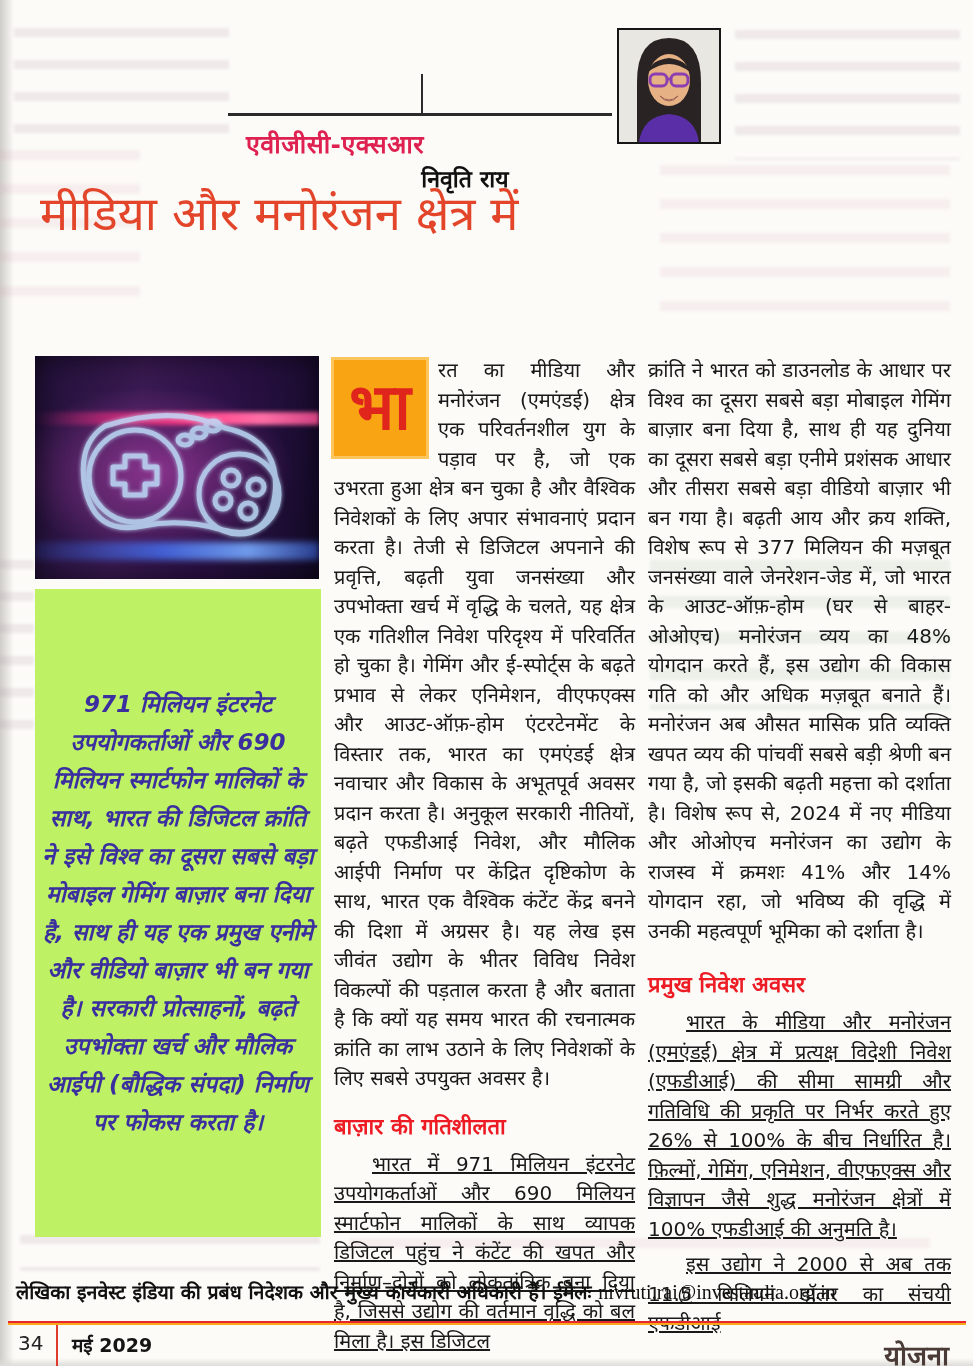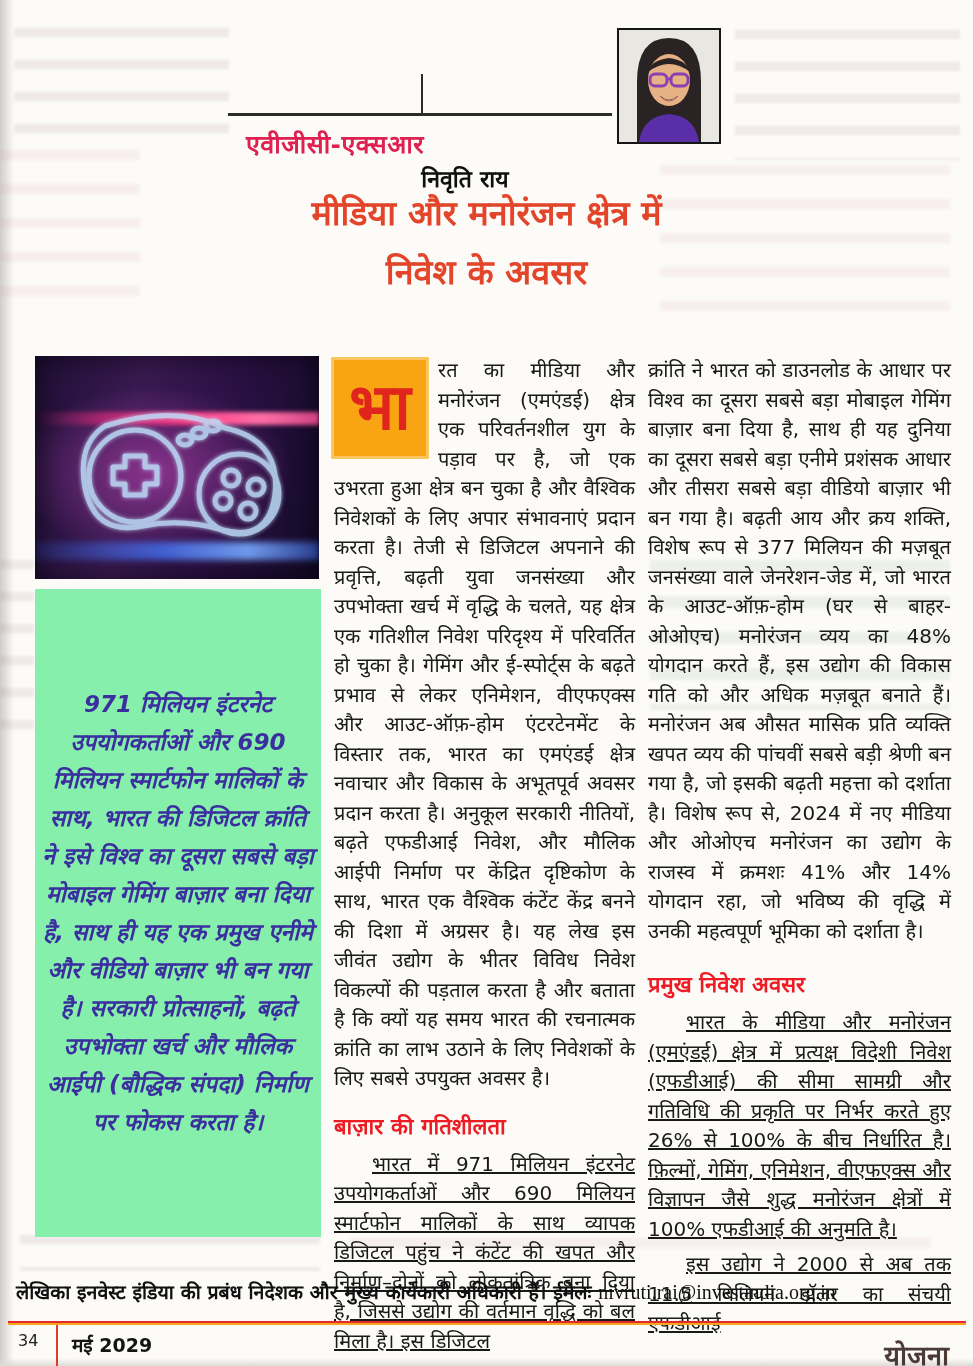--- a/index.html
+++ b/index.html
@@ -34,64 +34,64 @@
     font-weight:bold; color:#de2150; letter-spacing:0.5px;margin-top:44px; }
   .kicker-vline { position:absolute; left:421px; top:74px; width:2px; height:40px; background:#2b2b2b; }
   .kicker-hline { position:absolute; left:228px; top:113px; width:384px; height:3px; background:#2b2b2b; }
   .author-name { position:absolute; left:370px; top:121px; width:190px; text-align:center;
     font-size:23px; font-weight:bold; color:#101010;margin-top:41px; }
 
   .author-photo { position:absolute; left:617px; top:28px; width:100px; height:112px;
     border:2px solid #161616; background:#e9e7e1; overflow:hidden; }
 
   
-  .headline { position:absolute; left:40px; top:184px; width:893px; text-align:center;
-    color:#e2452a; font-weight:bold; font-size:34px; line-height:59px; }
+  .headline { position:absolute; left:40px; top:184px; width:893px; text-align:left;
+    color:#e2452a; font-weight:normal; font-size:47px; line-height:59px; }
 
   
   .cols { position:absolute; left:35px; top:356px; width:916px; display:flex; gap:13px; }
   .col-left  { width:286px; flex:0 0 286px; }
   .col-mid   { width:301px; flex:0 0 301px; }
   .col-right { width:303px; flex:0 0 303px; }
 
   .feature-image { position:relative; width:284px; height:223px; overflow:hidden;
     background:
       radial-gradient(ellipse 70% 55% at 42% 52%, rgba(164,60,160,0.75), rgba(60,20,90,0) 70%),
       linear-gradient(100deg, #211038 0%, #3a1a52 35%, #2c1146 62%, #140b29 100%);
     box-shadow:inset 0 0 30px rgba(0,0,0,0.6); }
   .streak-pink { position:absolute; left:0; top:56px; width:100%; height:13px; filter:blur(2px);
     background:linear-gradient(90deg, rgba(255,45,130,0) 0%, rgba(255,45,130,0.55) 25%,
       #ff3d86 55%, #ff6fa6 80%, rgba(255,80,150,0.8) 100%); }
   .streak-blue { position:absolute; left:0; top:186px; width:100%; height:18px; filter:blur(3px);
     background:linear-gradient(90deg, rgba(40,90,220,0.15), rgba(70,120,255,0.75) 45%,
       rgba(120,170,255,0.9) 75%, rgba(60,110,240,0.5) 100%); }
   .controller-svg { position:absolute; left:0; top:0; }
 
-  .quote-panel { margin-top:10px; width:100%; min-height:648px; background:#86efac;
+  .quote-panel { margin-top:10px; width:100%; min-height:648px; background:#bef264;
     display:flex; align-items:center; box-sizing:border-box; padding:16px 6px; }
   .pull-quote { width:100%; text-align:center; color:#3b2f9f; font-size:23px;
     line-height:38px; font-weight:bold; font-style:italic; }
 
   .bodytext { font-size:20px; line-height:29.5px; text-align:justify;
     color:#191919; margin:0 0 6px 0; }
   .indent { text-indent:38px;text-decoration:underline; }
   .dropcap { float:left; width:92px; height:96px; margin:4px 12px 2px 0;
     background:#f9a413; color:#e0251c; font-size:64px; font-weight:bold;
     display:flex; align-items:center; justify-content:center;
     box-shadow:0 0 0 3px #fcc55e; }
   .subhead { color:#ed1c24; font-size:22px; font-weight:bold; margin:16px 0 10px 0; }
   .col-right .subhead { margin-top:22px; }
 
   
   .author-note { position:absolute; left:16px; top:1278px; width:940px;
     font-size:19.5px; font-weight:bold; color:#101010; }
   .email { font-family:"Liberation Serif", serif; font-weight:normal; font-size:20px; }
   .footer-rule { position:absolute; left:8px; top:1321px; width:958px; height:4px;
     background:linear-gradient(to bottom, #e8262d 0 55%, #f7a81b 55% 100%); }
-  .page-num { position:absolute; left:18px; top:1331px; font-size:16px; color:#222;text-align:center; }
+  .page-num { position:absolute; left:18px; top:1331px; font-size:20px; color:#222;text-align:center; }
   .footer-vline { position:absolute; left:56px; top:1325px; width:2px; height:41px; background:#e03a2f; }
   .issue { position:absolute; left:72px; top:1332px; font-size:19px; font-weight:bold; color:#151515; }
   .magazine { position:absolute; right:24px; top:1324px; font-size:27px; font-weight:bold; color:#4a3b36;margin-top:12px; }
 </style>
 </head>
 <body>
 
 <div class="page">
 
   <div class="edge-left"></div>
@@ -120,21 +120,20 @@
       <rect x="31" y="44" width="17" height="12" rx="5" fill="none" stroke="#8b3fb0" stroke-width="3"></rect>
       <rect x="52" y="44" width="17" height="12" rx="5" fill="none" stroke="#8b3fb0" stroke-width="3"></rect>
       <line x1="48" y1="49" x2="52" y2="49" stroke="#8b3fb0" stroke-width="2.5"></line>
       <path d="M41,66 Q50,74 59,66 Q55,71 50,71 Q45,71 41,66 Z" fill="#ffffff" stroke="#9a5b4c" stroke-width="1"></path>
       <path d="M20,112 Q24,86 50,84 Q76,86 80,112 Z" fill="#5a2ea6"></path>
     </svg>
   </div>
 
   <div class="headline">
     <div>मीडिया और मनोरंजन क्षेत्र में</div>
-    <div>निवेश के अवसर</div>
   </div>
 
   <div class="cols">
 
     <div class="col-left">
       <div class="feature-image">
         <div class="streak-pink"></div>
         <div class="streak-blue"></div>
         <svg class="controller-svg" width="284" height="223" viewBox="0 0 284 223">
           <defs>

